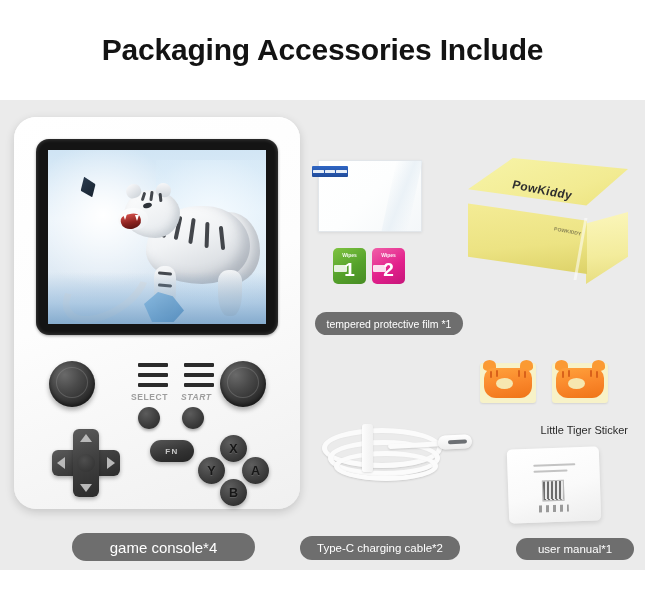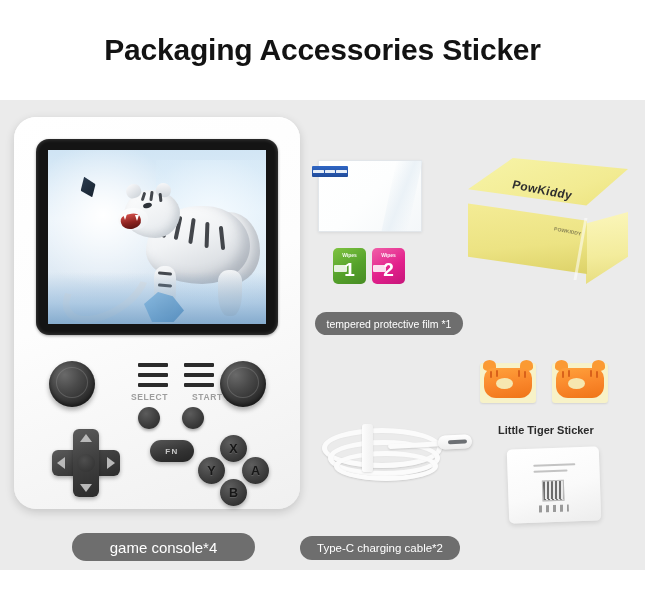--- a/index.html
+++ b/index.html
@@ -32,22 +32,22 @@
   .pill {
     position: absolute;
     background: #6e6e6e;
     color: #ffffff;
     border-radius: 14px;
     display: flex; align-items: center; justify-content: center;
     white-space: nowrap;
     font-weight: 500;
   }
   .plain-label {
-    position: absolute; color: #2b2b2b; font-weight: 700;
-    white-space: nowrap; text-align: left;
+    position: absolute; color: #2b2b2b; font-weight: 400;
+    white-space: nowrap; text-align: right;
   }
 
   
   .console-body {
     position: absolute; left: 14px; top: 117px;
     width: 286px; height: 392px;
     background: linear-gradient(160deg,#ffffff 0%,#fdfdfd 45%,#f0f0f0 100%);
     border-radius: 22px;
     box-shadow: 0 3px 10px rgba(0,0,0,0.16), inset 0 1px 0 #fff;
   }
@@ -198,21 +198,21 @@
     border-radius: 1px; margin-bottom: 6px;
   }
   .bars-sel { left: 124px; top: 246px; }
   .bars-sta { left: 170px; top: 246px; }
 
   .sslabel {
     position: absolute; font-size: 8.5px; font-weight: 700;
     color: #9d9d9d; letter-spacing: 0.6px;
   }
   .lbl-sel { left: 117px; top: 275px; }
-  .lbl-sta { left: 178px; top: 275px; }
+  .lbl-sta { left: 167px; top: 275px; font-style: italic; }
 
   .small-btn {
     position: absolute; width: 22px; height: 22px; border-radius: 50%;
     background: radial-gradient(circle at 36% 30%, #5c5c5c, #3a3a3a 60%, #262626 100%);
     box-shadow: 0 2px 3px rgba(0,0,0,0.3);
   }
   .btn-sel { left: 124px; top: 290px; }
   .btn-sta { left: 168px; top: 290px; }
 
   .fn-btn {
@@ -394,21 +394,21 @@
     position: absolute; left: 30px; top: 57px; width: 30px; height: 7px;
     background: repeating-linear-gradient(90deg,#9a9a9a 0 3px, transparent 3px 7px);
   }
 </style>
 </head>
 <body>
 
 <div id="root">
 
   <div class="title-bar">
-    <div class="title-text">Packaging Accessories Sticker</div>
+    <div class="title-text">Packaging Accessories Include</div>
   </div>
 
   <div class="panel"></div>
 
   <div class="console-body">
 
     <div class="screen-bezel">
       <div class="screen">
         <div class="scr-glow1"></div>
         <div class="scr-glow2"></div>
@@ -551,14 +551,15 @@
 
   <div class="pill" style="left:72px;  top:533px; width:183px; height:28px; font-size:15px;">game console*4</div>
 
   <div class="pill" style="left:315px; top:312px; width:148px; height:23px; font-size:10.5px;">tempered protective film *1</div>
 
 
   <div class="pill" style="left:300px; top:536px; width:160px; height:24px; font-size:11.5px;">Type-C charging cable*2</div>
 
   <div class="plain-label" style="left:498px; top:424px; width:130px; font-size:11px;">Little Tiger Sticker</div>
 
+  <div class="pill" style="left:516px; top:538px; width:118px; height:22px; font-size:11.5px;">user manual*1</div>
 
 </div>
 
 </body></html>

